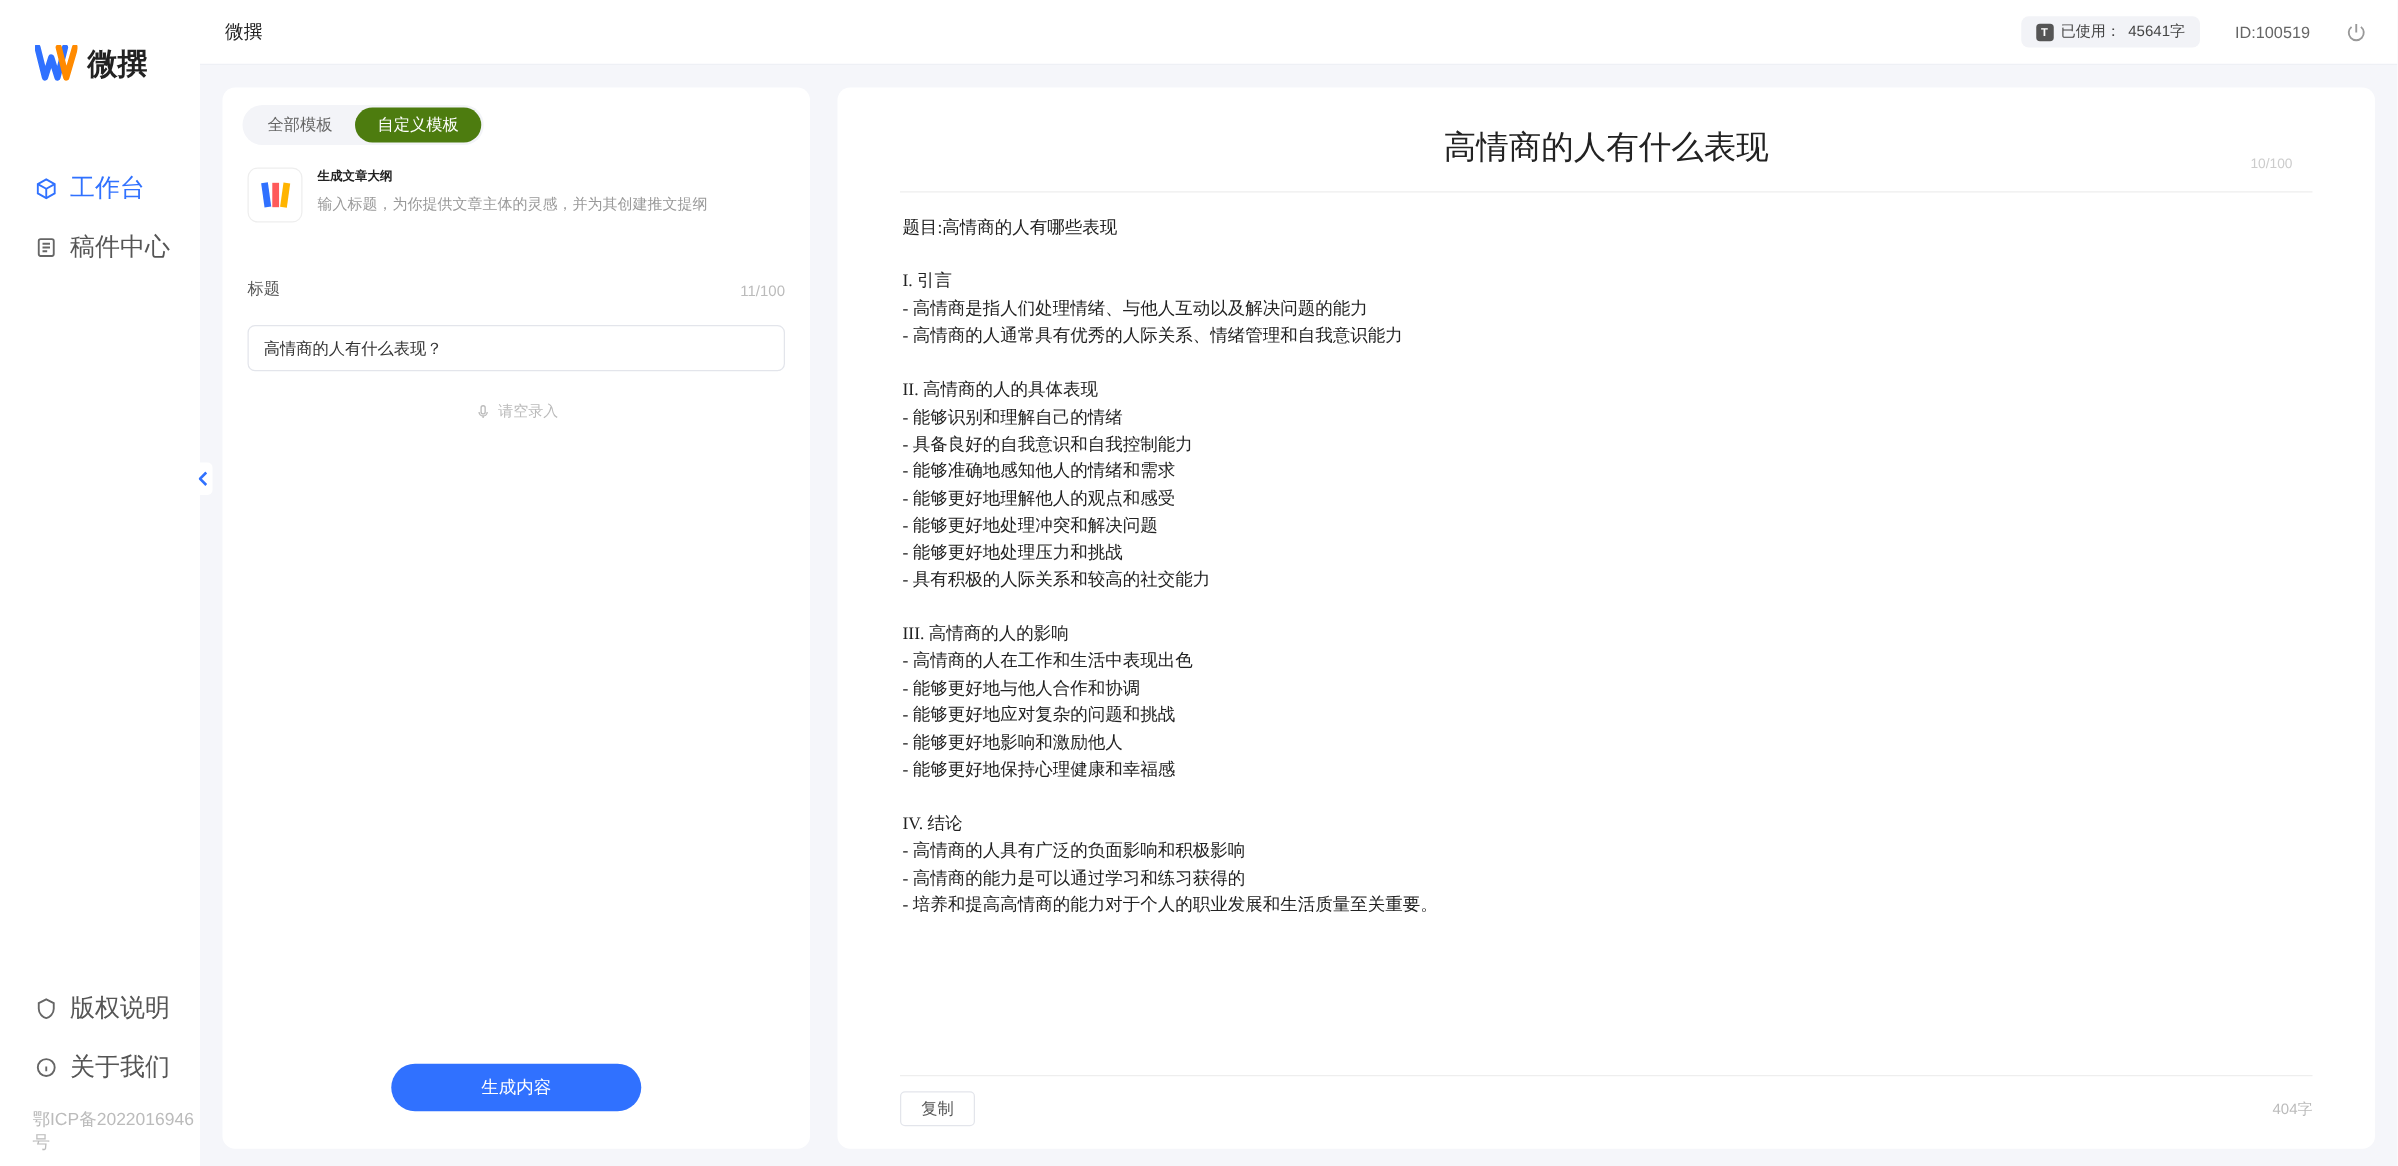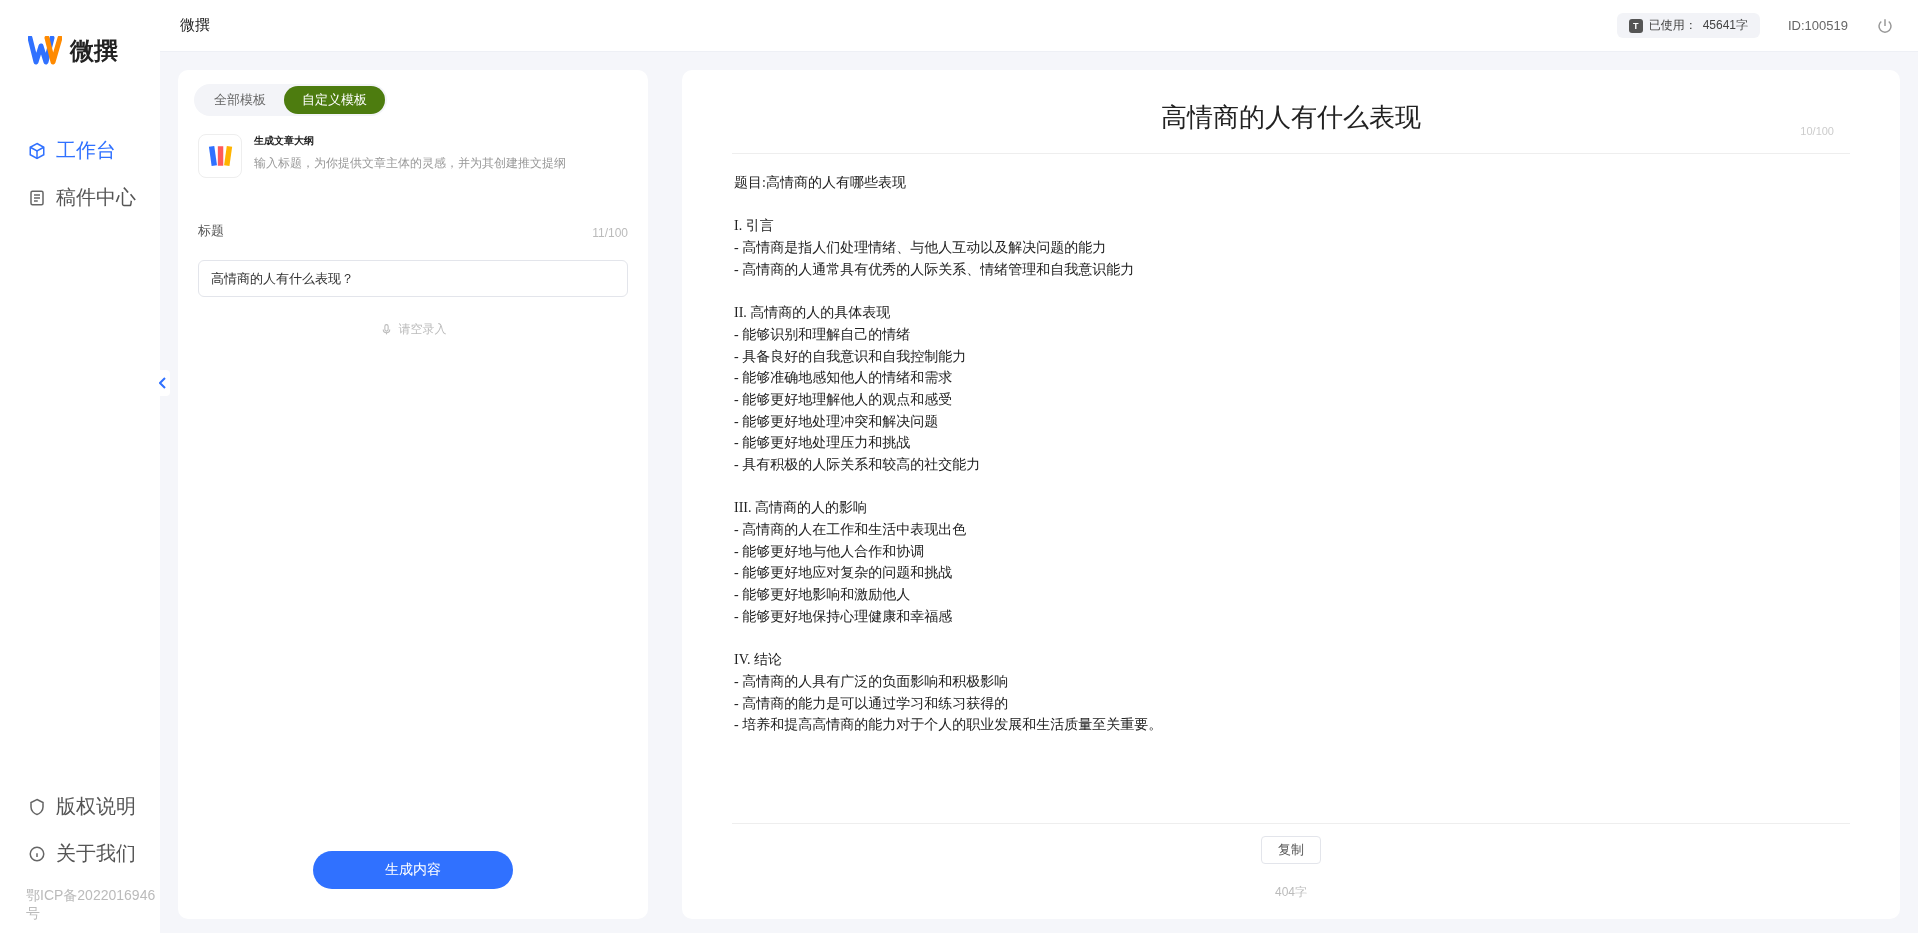--- a/index.html
+++ b/index.html
@@ -91,21 +91,21 @@
   border-radius:6px;
   padding:4px 12px;
   display:flex; align-items:center; gap:6px;
   color:#444; font-size:12px;
 }
 .usage-pill .tb-icon { width:14px;height:14px;background:#555;border-radius:3px;display:inline-flex;align-items:center;justify-content:center;color:#fff;font-size:9px;font-weight:bold;}
 .power-icon { width:18px;height:18px; cursor:pointer; color:#999;}
 .content {
   flex:1;
   display:flex;
-  gap: 34px;
+  gap: 22px;
   padding: 18px 18px 14px 18px;
 }
 .panel {
   background:#fff;
   border-radius:10px;
   display:flex;
   flex-direction:column;
 }
 .panel-left { width: 470px; }
 .panel-right { flex:1; }
@@ -167,21 +167,21 @@
   flex:1;
   padding: 18px 2px 10px 2px;
   font-size:14px;
   color:#222;
   line-height:1.55;
   white-space:pre-line;
   font-family: "SimSun","STSong","Microsoft YaHei", serif;
   overflow:auto;
   border-bottom:1px solid #eee;
 }
-.out-footer { display:flex; align-items:center; justify-content:space-between; gap:20px; padding:12px 0 4px 0;flex-direction:column;}
+.out-footer { display:flex; align-items:center; justify-content:space-between; gap:20px; padding:12px 0 4px 0;}
 .copy-btn {
   border:1px solid #e3e5eb; background:#fff; color:#555; border-radius:4px; padding:4px 16px; font-size:13px; cursor:pointer;
 }
 .char-count { color:#bbb; font-size:12px; }
 </style>
 </head>
 <body>
 
 <div class="app">
 

